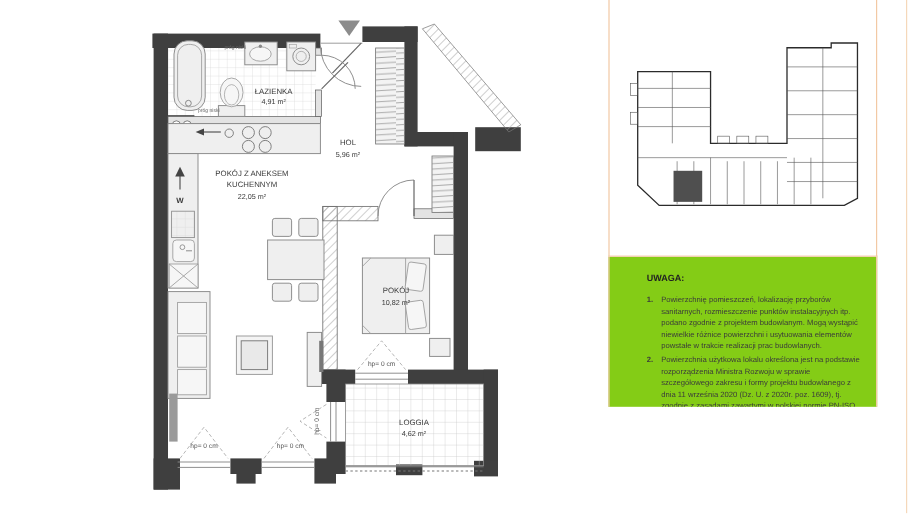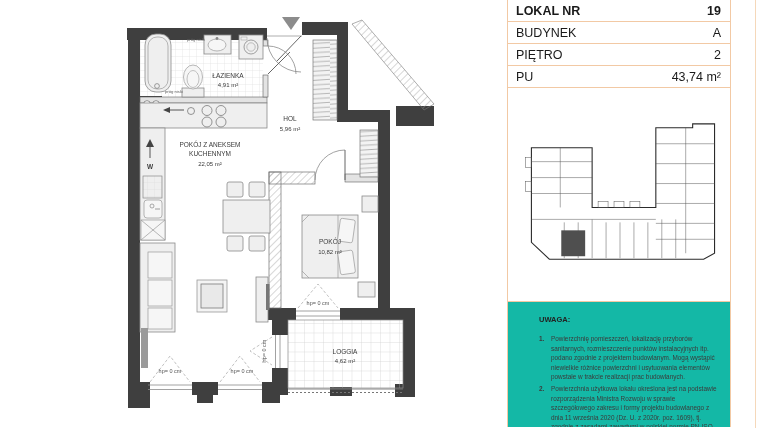--- a/index.html
+++ b/index.html
@@ -18,21 +18,21 @@
   .hplbl{font-size:5.5px;text-anchor:middle;fill:#555;}
   .tinylbl{font-size:4.2px;text-anchor:middle;fill:#666;}
   
   .panel{position:absolute;left:507px;top:0;width:224px;}
   .info-row{display:flex;justify-content:space-between;align-items:center;height:21px;
             border:1px solid #f2c9a4;margin-top:-1px;padding:0 9px 0 8px;background:#fff;
             font-size:12.5px;color:#1a1a1a;}
   .info-row.bold{font-weight:bold;}
   .overview-box{border:1px solid #f2c9a4;margin-top:-1px;height:213px;background:#fff;
                 position:relative;}
-  .notes-box{border:1px solid #f2c9a4;border-bottom:none;margin-top:-1px;background:#14b8a6;
+  .notes-box{border:1px solid #f2c9a4;border-bottom:none;margin-top:-1px;background:#84cc16;
              height:126px;box-sizing:border-box;padding:13px 12px 0 31px;overflow:hidden;}
   .notes-title{font-size:7.5px;font-weight:bold;color:#222;margin:0 0 10px 0;}
   .note{display:flex;font-size:6.4px;line-height:1.5;color:#3b3b3b;margin-bottom:2px;}
   .note-num{font-weight:bold;width:12px;flex:none;}
   .note-txt{flex:1;}
   .edge-line{position:absolute;left:755px;top:0;width:0;height:428px;
              border-left:1px solid #f5d8ba;}
 </style>
 </head>
 <body>
@@ -261,38 +261,20 @@
       <text x="330" y="244" class="roomlbl">POKÓJ</text>
       <text x="330" y="254" class="arealbl">10,82 m²</text>
       <text x="345" y="354" class="roomlbl">LOGGIA</text>
       <text x="345" y="363" class="arealbl">4,62 m²</text>
       <text x="196" y="41" class="tinylbl">próg niski</text>
       <text x="174" y="93" class="tinylbl">próg niski</text>
     </g>
   </svg>
 
   <div class="panel">
-    <div class="info-table">
-      <div class="info-row bold">
-        <span>LOKAL NR</span>
-        <span>19</span>
-      </div>
-      <div class="info-row">
-        <span>BUDYNEK</span>
-        <span>A</span>
-      </div>
-      <div class="info-row">
-        <span>PIĘTRO</span>
-        <span>2</span>
-      </div>
-      <div class="info-row">
-        <span>PU</span>
-        <span>43,74 m²</span>
-      </div>
-    </div>
 
     <div class="overview-box">
       <svg width="224" height="213" viewBox="0 0 224 214">
 
         <path d="M23 60 H84 V120 H148 V40 H185 V36 H207 V166 L196 172 H41 L23 155 Z" fill="#fff" stroke="#2b2b2b" stroke-width="1.1"></path>
 
         <g stroke="#555" stroke-width="0.5" fill="none">
           <line x1="52" y1="60" x2="52" y2="120"></line>
           <line x1="23" y1="74" x2="84" y2="74"></line>
           <line x1="23" y1="90" x2="84" y2="90"></line>

